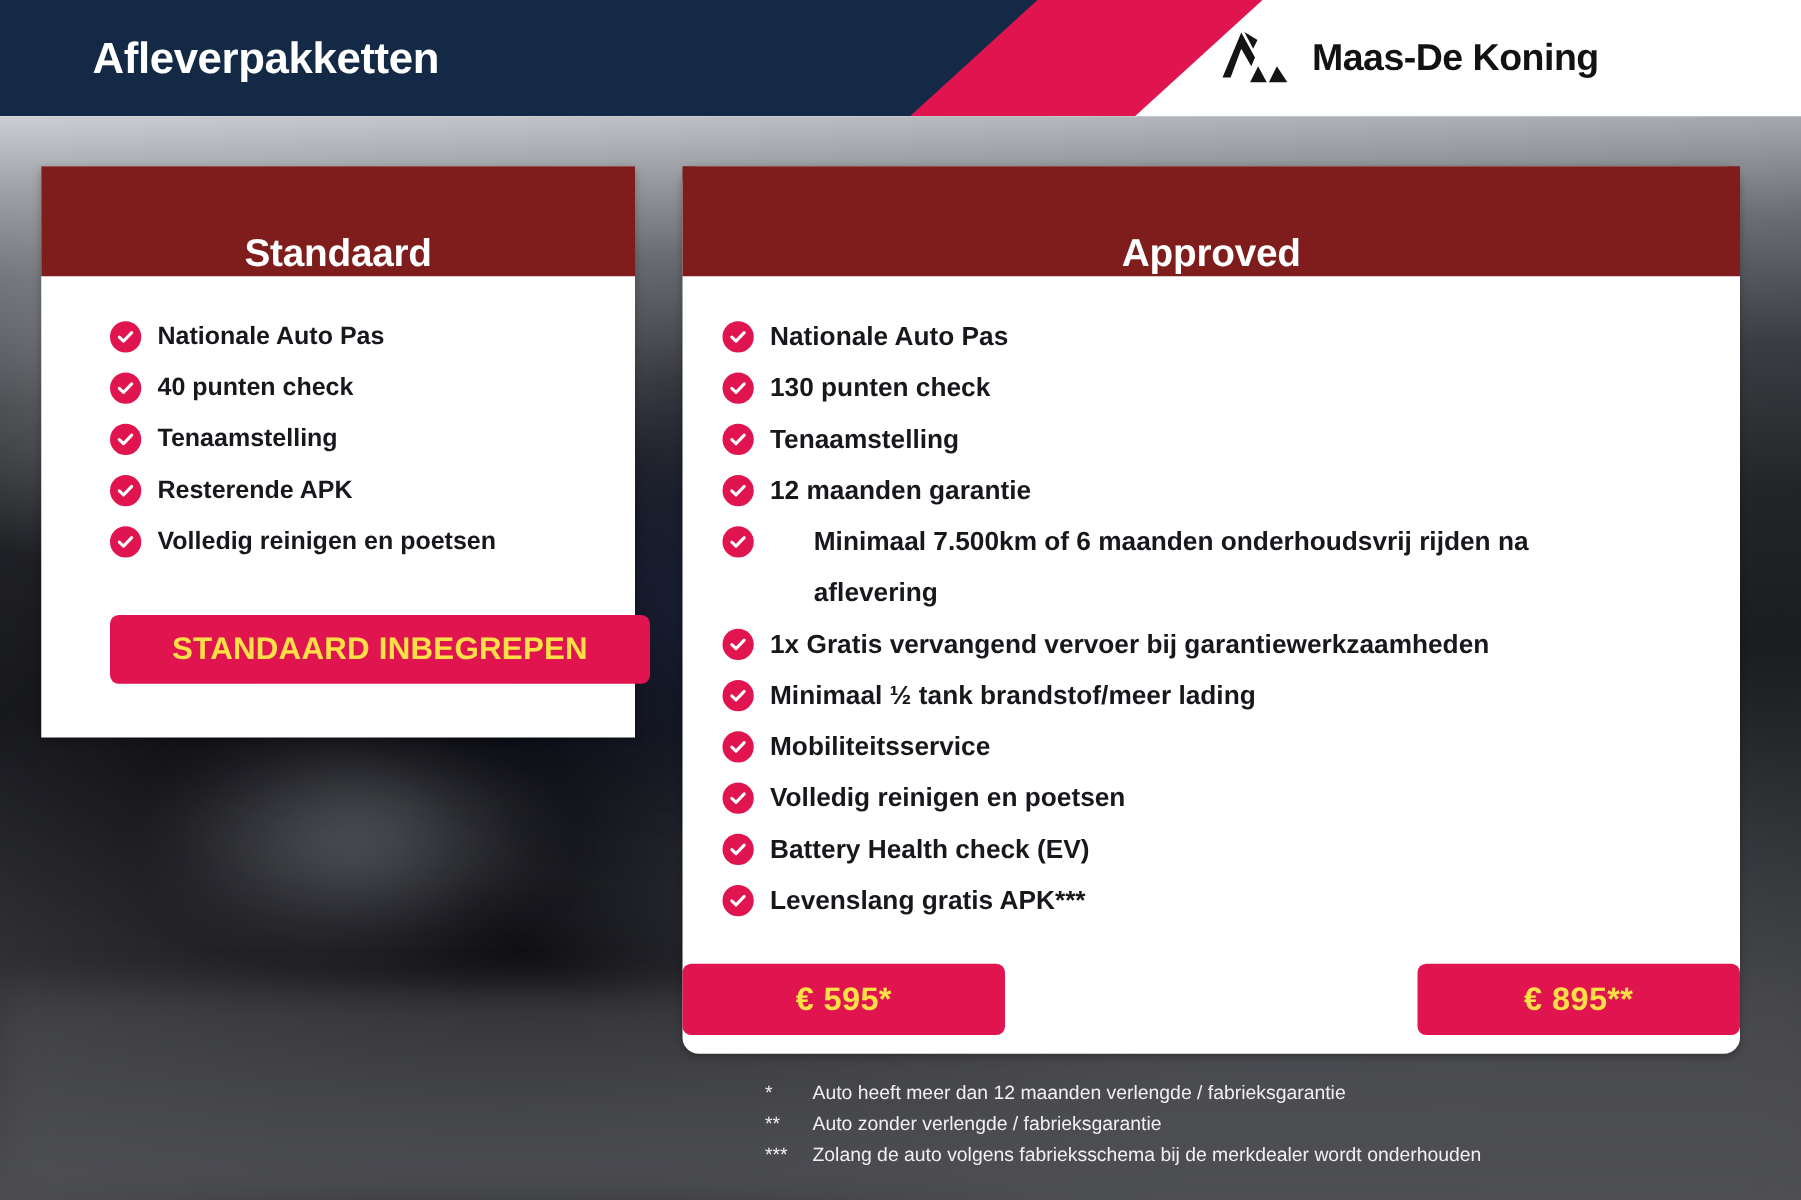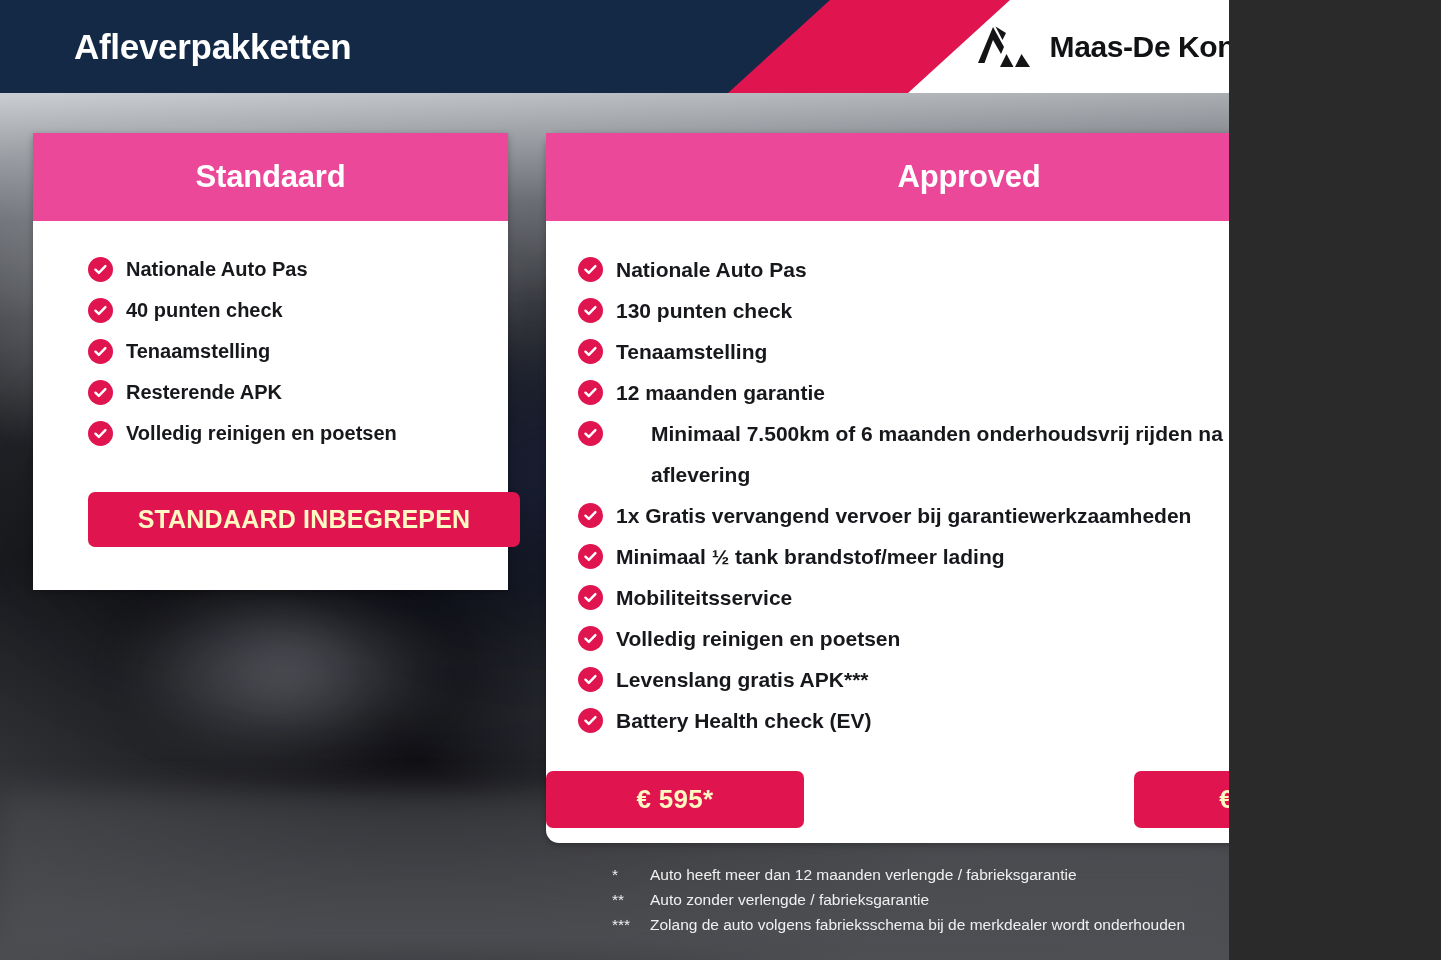--- a/index.html
+++ b/index.html
@@ -2,21 +2,21 @@
 <html><head>
 <meta charset="utf-8">
 <style>
   html, body {
     margin: 0;
     padding: 0;
     background: #2a2a2a;
   }
   #page {
     position: relative;
-    width: 1229px;
+    width: 1441px;
     height: 960px;
     overflow: hidden;
     font-family: "Liberation Sans", sans-serif;
   }
 
   
   .bg-base {
     position: absolute;
     inset: 0;
     background:
@@ -143,23 +143,23 @@
   .card {
     position: absolute;
     background: #ffffff;
     box-shadow: 0 2px 7px rgba(0,0,0,0.28);
   }
   .card-std  { left: 33px;  top: 133px; width: 475px; height: 457px; }
   .card-appr { left: 546px; top: 133px; width: 846px; height: 710px; border-radius: 13px; }
 
   .card-head {
     height: 88px;
-    background: #ec4899;
-    display: flex;
-    align-items: center;
+    background: #7f1d1d;
+    display: flex;
+    align-items: flex-end;
     justify-content: center;
   }
   .card-head-title {
     color: #ffffff;
     font-size: 31px;
     font-weight: bold;
     letter-spacing: -0.2px;
   }
 
   .feature-list {
@@ -200,21 +200,21 @@
 
   
   .std-btn-wrap {
     padding: 38px 0 0 55px;
   }
   .btn {
     display: inline-flex;
     align-items: center;
     justify-content: center;
     background: #e0154f;
-    color: #fef9c3;
+    color: #fde047;
     border: none;
     border-radius: 7px;
     font-family: inherit;
     font-weight: bold;
     cursor: pointer;
   }
   .btn-std {
     width: 432px;
     height: 55px;
     font-size: 25px;
@@ -414,29 +414,29 @@
           </svg>
         </span>
         <span class="feature-text">Volledig reinigen en poetsen</span>
       </li>
       <li class="feature">
         <span class="check">
           <svg width="15" height="15" viewBox="0 0 16 16" aria-hidden="true">
             <path d="M2.6 8.2 L6.2 11.6 L13.2 4.4" fill="none" stroke="#ffffff" stroke-width="2.6" stroke-linecap="round" stroke-linejoin="round"></path>
           </svg>
         </span>
+        <span class="feature-text">Battery Health check (EV)</span>
+      </li>
+      <li class="feature">
+        <span class="check">
+          <svg width="15" height="15" viewBox="0 0 16 16" aria-hidden="true">
+            <path d="M2.6 8.2 L6.2 11.6 L13.2 4.4" fill="none" stroke="#ffffff" stroke-width="2.6" stroke-linecap="round" stroke-linejoin="round"></path>
+          </svg>
+        </span>
         <span class="feature-text">Levenslang gratis APK***</span>
-      </li>
-      <li class="feature">
-        <span class="check">
-          <svg width="15" height="15" viewBox="0 0 16 16" aria-hidden="true">
-            <path d="M2.6 8.2 L6.2 11.6 L13.2 4.4" fill="none" stroke="#ffffff" stroke-width="2.6" stroke-linecap="round" stroke-linejoin="round"></path>
-          </svg>
-        </span>
-        <span class="feature-text">Battery Health check (EV)</span>
       </li>
     </ul>
 
     <div class="price-row">
       <button class="btn btn-price">€ 595*</button>
       <button class="btn btn-price">€ 895**</button>
     </div>
   </div>
 
   <div class="footnotes">

